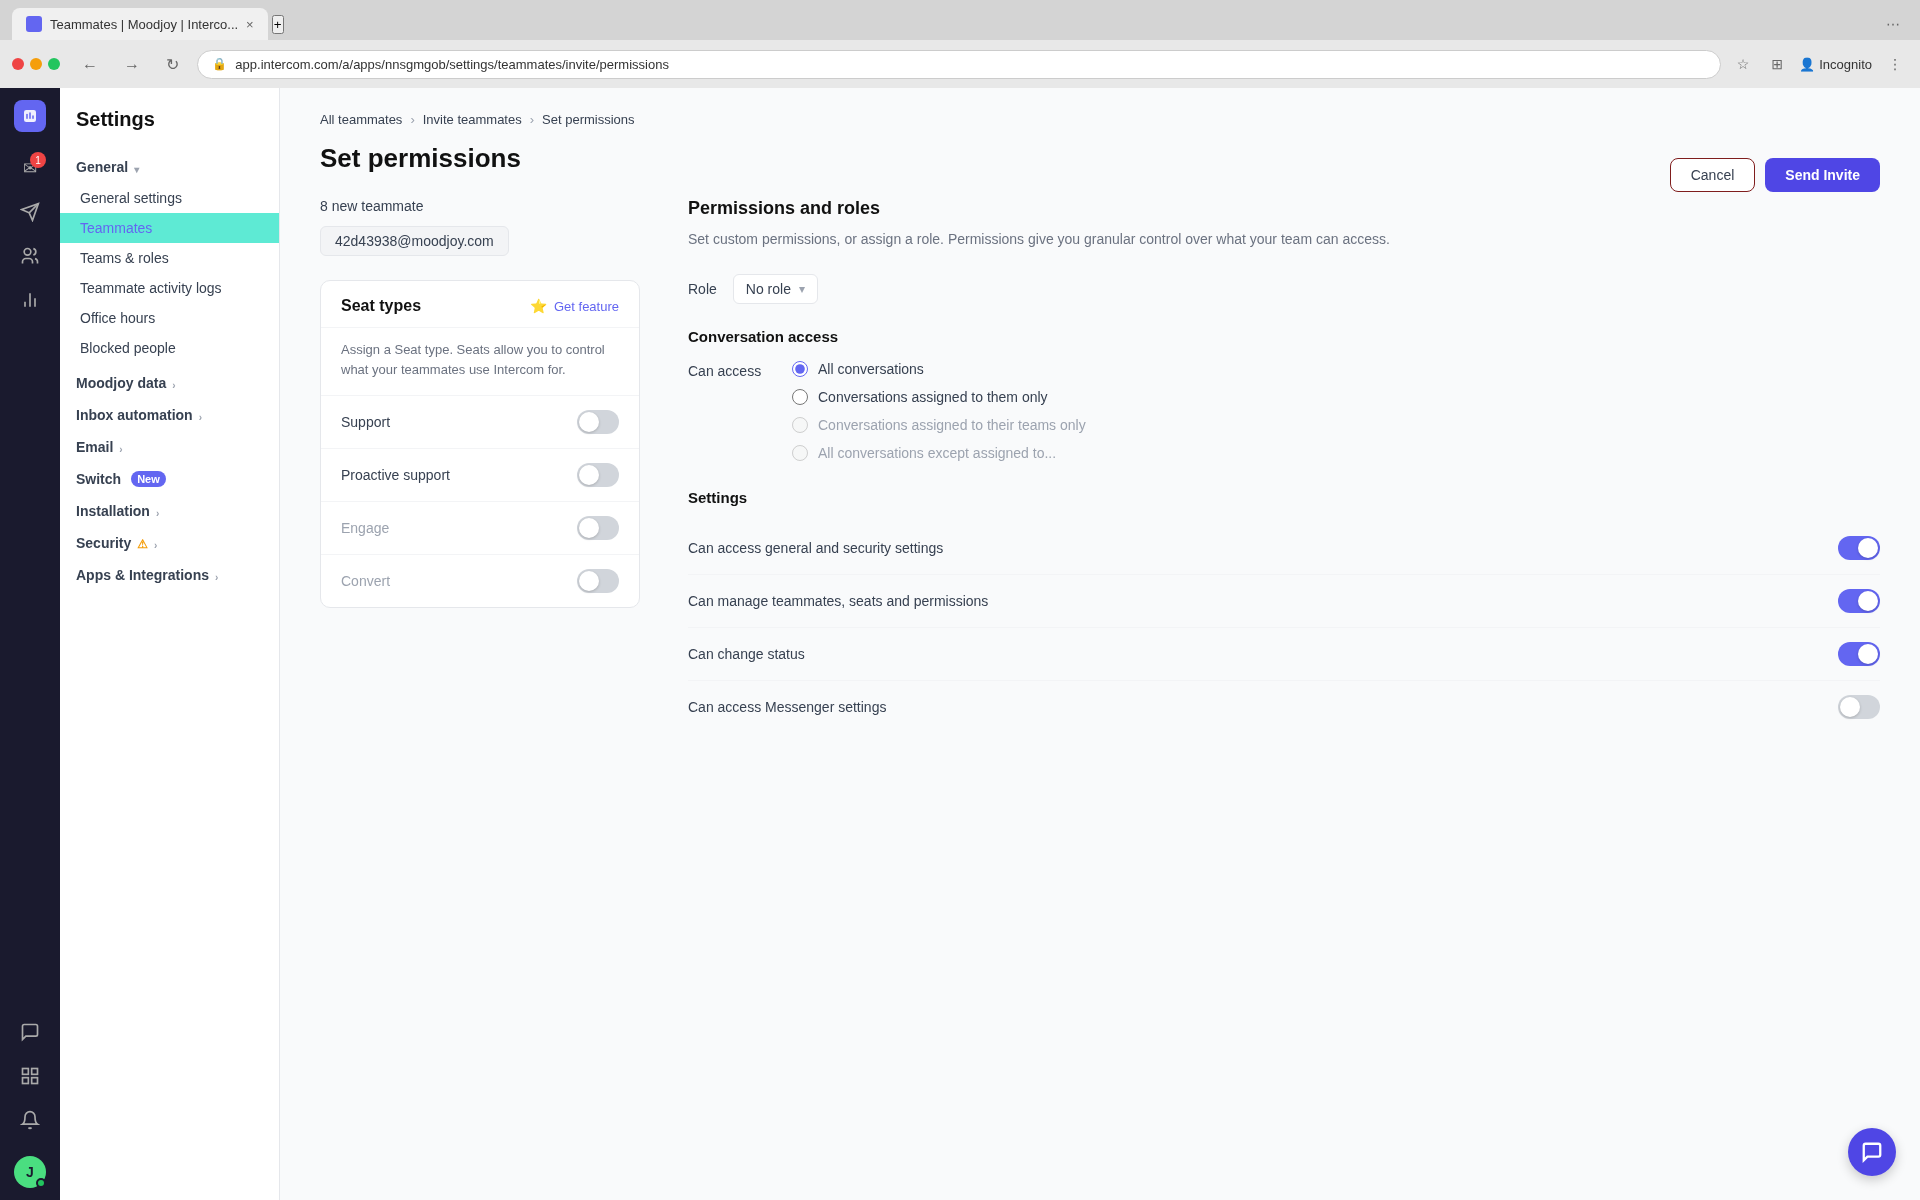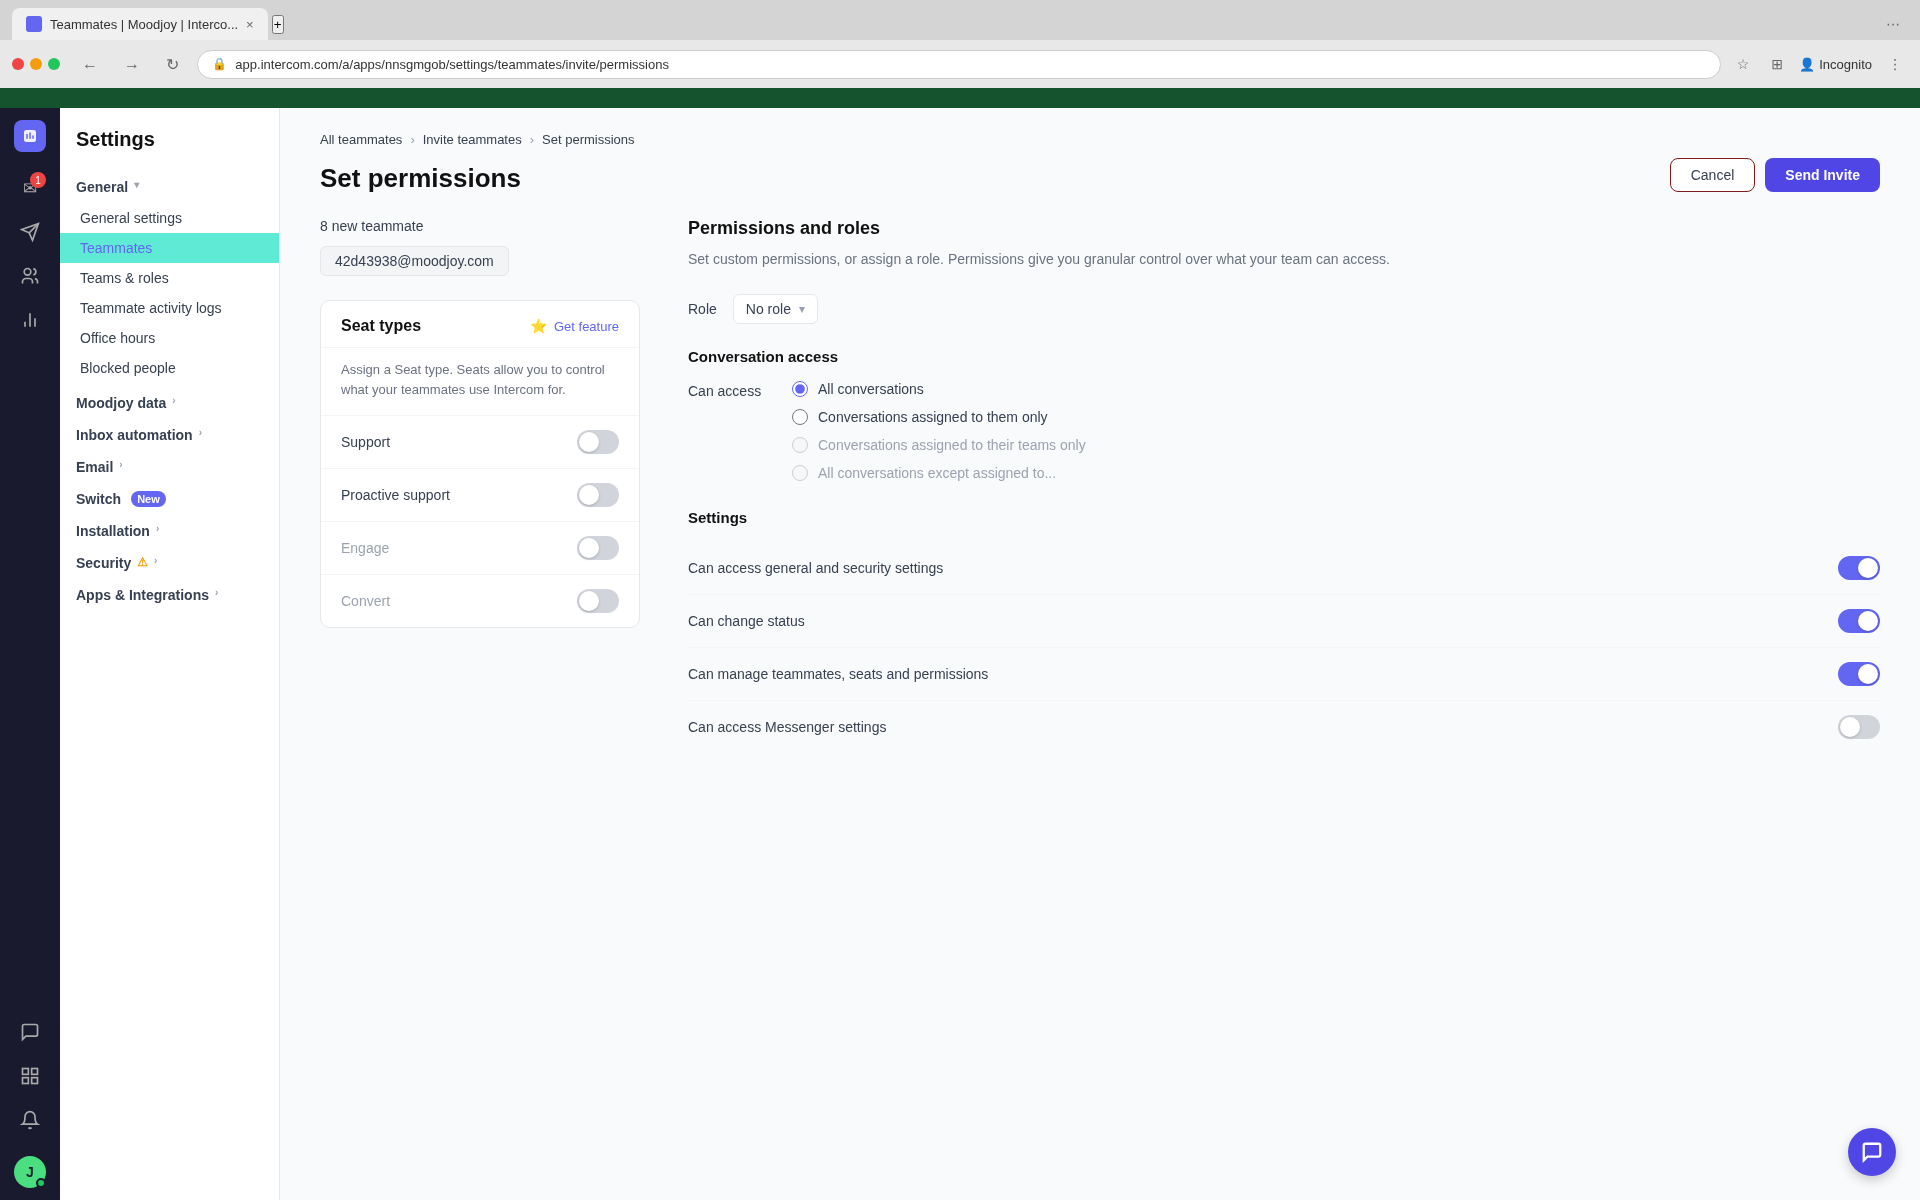--- a/index.html
+++ b/index.html
@@ -1,19 +1,19 @@
 <!DOCTYPE html>
 <html><head>
   <meta charset="utf-8">
   <style>
     * { box-sizing: border-box; margin: 0; padding: 0; }
     body { font-family: -apple-system, BlinkMacSystemFont, 'Segoe UI', sans-serif; background: #f5f5f5; display: flex; flex-direction: column; height: 1200px; width: 1920px; overflow: hidden; }
 
     
-    .browser-chrome { background: #14532d; height: 108px; flex-shrink: 0; }
+    .browser-chrome { background: #fca5a5; height: 88px; flex-shrink: 0; }
     .browser-tab-bar { display: flex; align-items: center; padding: 8px 12px 0; gap: 4px; background: #d4d4d4; height: 40px; }
     .browser-tab { display: flex; align-items: center; gap: 8px; background: #f0f0f0; border-radius: 8px 8px 0 0; padding: 6px 14px; font-size: 13px; color: #333; height: 32px; min-width: 220px; }
     .browser-tab .tab-icon { width: 16px; height: 16px; background: #6366f1; border-radius: 3px; display: inline-block; }
     .browser-tab .close-tab { margin-left: auto; color: #666; cursor: pointer; }
     .browser-address-bar { display: flex; align-items: center; padding: 6px 12px; gap: 10px; background: #e8e8e8; height: 48px; }
     .nav-btn { background: none; border: none; font-size: 16px; color: #666; cursor: pointer; padding: 4px 8px; border-radius: 4px; }
     .address-bar { flex: 1; display: flex; align-items: center; background: white; border-radius: 20px; padding: 6px 14px; gap: 8px; font-size: 13px; color: #333; border: 1px solid #ccc; }
     .address-bar .lock-icon { color: #555; font-size: 12px; }
     .address-bar .url-text { color: #333; }
     .browser-action-btn { background: none; border: none; font-size: 14px; color: #666; cursor: pointer; padding: 4px 6px; }
@@ -25,21 +25,21 @@
     .icon-rail { width: 60px; background: #1a1a2e; display: flex; flex-direction: column; align-items: center; padding: 12px 0; gap: 4px; flex-shrink: 0; }
     .rail-icon { width: 40px; height: 40px; display: flex; align-items: center; justify-content: center; border-radius: 8px; cursor: pointer; color: #aaa; font-size: 18px; position: relative; }
     .rail-icon .badge { position: absolute; top: 4px; right: 4px; background: #ef4444; color: white; border-radius: 50%; width: 16px; height: 16px; font-size: 10px; display: flex; align-items: center; justify-content: center; }
     .avatar-small { width: 32px; height: 32px; border-radius: 50%; background: #4ade80; display: flex; align-items: center; justify-content: center; color: #1a1a2e; font-weight: bold; font-size: 14px; position: relative; }
     .avatar-small .dot { position: absolute; bottom: 0; right: 0; width: 10px; height: 10px; background: #22c55e; border-radius: 50%; border: 2px solid #1a1a2e; }
 
     
     .sidebar { width: 220px; background: white; border-right: 1px solid #e5e7eb; padding: 20px 0; overflow-y: auto; flex-shrink: 0; }
     .sidebar-title { font-size: 20px; font-weight: 700; color: #111; padding: 0 16px 20px; }
     .sidebar-section { margin-bottom: 4px; }
-    .sidebar-group-label { display: flex; align-items: flex-start; gap: 6px; padding: 8px 16px; font-size: 14px; font-weight: 600; color: #374151; cursor: pointer; }
+    .sidebar-group-label { display: flex; align-items: flex-end; gap: 6px; padding: 8px 16px; font-size: 14px; font-weight: 600; color: #374151; cursor: pointer; }
     .sidebar-group-label .chevron { font-size: 10px; color: #9ca3af; }
     .sidebar-item { padding: 7px 16px 7px 20px; font-size: 14px; color: #374151; cursor: pointer; display: flex; align-items: center; gap: 6px; }
     .sidebar-item.active { color: #6366f1; font-weight: 500; background: #5eead4; }
     .sidebar-badge-new { background: #6366f1; color: white; font-size: 11px; font-weight: 700; padding: 2px 6px; border-radius: 10px; margin-left: 4px; }
     .sidebar-warning { color: #f59e0b; font-size: 12px; }
 
     
     .main-content { flex: 1; display: flex; flex-direction: column; overflow: hidden; background: #f9fafb; }
 
     
@@ -377,25 +377,25 @@
             </div>
           </div>
 
           <div class="settings-section">
             <div class="settings-title">Settings</div>
             <div class="settings-row">
               <span class="settings-row-label">Can access general and security settings</span>
               <div class="toggle on"></div>
             </div>
             <div class="settings-row">
+              <span class="settings-row-label">Can manage teammates, seats and permissions</span>
+              <div class="toggle on"></div>
+            </div>
+            <div class="settings-row">
               <span class="settings-row-label">Can change status</span>
-              <div class="toggle on"></div>
-            </div>
-            <div class="settings-row">
-              <span class="settings-row-label">Can manage teammates, seats and permissions</span>
               <div class="toggle on"></div>
             </div>
             <div class="settings-row">
               <span class="settings-row-label">Can access Messenger settings</span>
               <div class="toggle"></div>
             </div>
           </div>
         </div>
       </div>
     </div>

